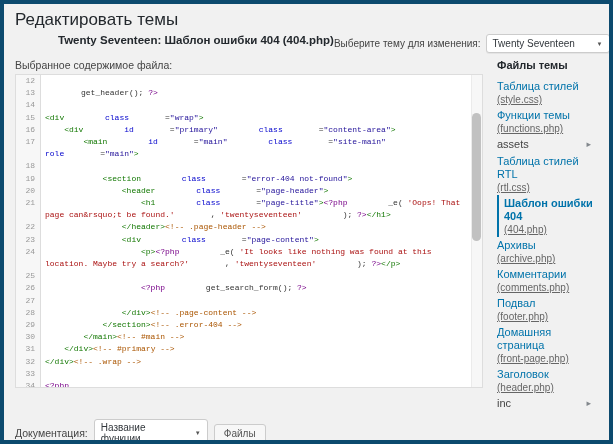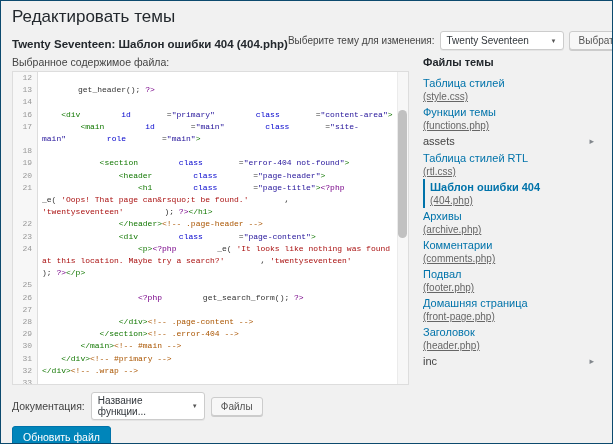--- a/index.html
+++ b/index.html
@@ -1,45 +1,45 @@
 <!DOCTYPE html>
 <html><head>
 <meta charset="utf-8">
 <style>
   * { margin:0; padding:0; box-sizing:border-box; }
   html,body { background:#fff; }
   .screen {
     width:613px; height:444px;
     background:#f1f1f1;
-    border:1px solid #0c4a6e;
+    border:4px solid #0c4a6e;
     font-family:"Liberation Sans", sans-serif;
     color:#444;
     position:relative;
     overflow:hidden;
     padding:0 11px;
   }
   .page-title { font-size:17px; font-weight:400; color:#23282d; margin:6px 0 4px; line-height:20px; }
-  .theme-bar { display:flex; justify-content:space-between; align-items:flex-end; margin-bottom:6px; }
+  .theme-bar { display:flex; justify-content:space-between; align-items:flex-start; margin-bottom:6px;margin-left:43px; }
   .subtitle { font-size:11.5px; font-weight:700; color:#23282d; white-space:nowrap; }
   .theme-controls { display:flex; align-items:center; gap:5px; font-size:10px; color:#444; white-space:nowrap; }
   .wp-select {
     display:inline-flex; align-items:center; justify-content:space-between;
     background:#fff; border:1px solid #ccc; border-radius:3px;
     padding:2px 6px; font-size:10px; color:#32373c; min-height:19px;
     box-shadow:0 1px 0 rgba(0,0,0,.05); cursor:pointer;
   }
   .theme-select { width:124px; }
   .doc-select { width:114px; }
   .sel-arrow { font-size:6px; color:#555; margin-left:6px; }
   .btn { font-family:inherit; font-size:10px; border-radius:3px; padding:2px 9px; height:19px; cursor:pointer; white-space:nowrap; }
   .btn-secondary { background:#f7f7f7; border:1px solid #ccc; color:#555; box-shadow:0 1px 0 #ccc; }
   .btn-primary { background:#0085ba; border:1px solid #0073aa; color:#fff; box-shadow:0 1px 0 #006799; font-size:10.5px; padding:3px 10px; height:21px; }
 
   .main { display:flex; }
-  .editor-col { width:397px; flex-shrink:0; }
+  .editor-col { width:468px; flex-shrink:0; }
   .field-label { font-size:10.5px; color:#444; margin-bottom:3px; }
   .editor-box {
     position:relative; height:314px; background:#fff; border:1px solid #ddd; overflow:hidden;
     font-family:"Liberation Mono","DejaVu Sans Mono", monospace;
     font-size:8px; line-height:12.2px; cursor:text;
   }
   .editor-box::before { content:""; position:absolute; left:0; top:0; bottom:0; width:24px; background:#f7f7f7; border-right:1px solid #ddd; }
   .code-lines { position:relative; }
   .code-line { display:flex; }
   .line-num { width:24px; flex-shrink:0; text-align:right; padding-right:5px; color:#999; }
@@ -99,20 +99,24 @@
             </div>
             <div class="code-line">
               <span class="line-num">13</span>
               <span class="line-code"><span class="tok-plain">get_header(); </span><span class="tok-meta">?&gt;</span></span>
             </div>
             <div class="code-line">
               <span class="line-num">14</span>
               <span class="line-code"></span>
             </div>
             <div class="code-line">
+              <span class="line-num">15</span>
+              <span class="line-code"><span class="tok-tag">&lt;div</span><span class="tok-plain"> </span><span class="tok-attr">class</span><span class="tok-plain">=</span><span class="tok-attrval">"wrap"</span><span class="tok-tag">&gt;</span></span>
+            </div>
+            <div class="code-line">
               <span class="line-num">16</span>
               <span class="line-code">    <span class="tok-tag">&lt;div</span><span class="tok-plain"> </span><span class="tok-attr">id</span><span class="tok-plain">=</span><span class="tok-attrval">"primary"</span><span class="tok-plain"> </span><span class="tok-attr">class</span><span class="tok-plain">=</span><span class="tok-attrval">"content-area"</span><span class="tok-tag">&gt;</span></span>
             </div>
             <div class="code-line">
               <span class="line-num">17</span>
               <span class="line-code">        <span class="tok-tag">&lt;main</span><span class="tok-plain"> </span><span class="tok-attr">id</span><span class="tok-plain">=</span><span class="tok-attrval">"main"</span><span class="tok-plain"> </span><span class="tok-attr">class</span><span class="tok-plain">=</span><span class="tok-attrval">"site-main"</span><span class="tok-plain"> </span><span class="tok-attr">role</span><span class="tok-plain">=</span><span class="tok-attrval">"main"</span><span class="tok-tag">&gt;</span></span>
             </div>
             <div class="code-line">
               <span class="line-num">18</span>
               <span class="line-code"></span>

